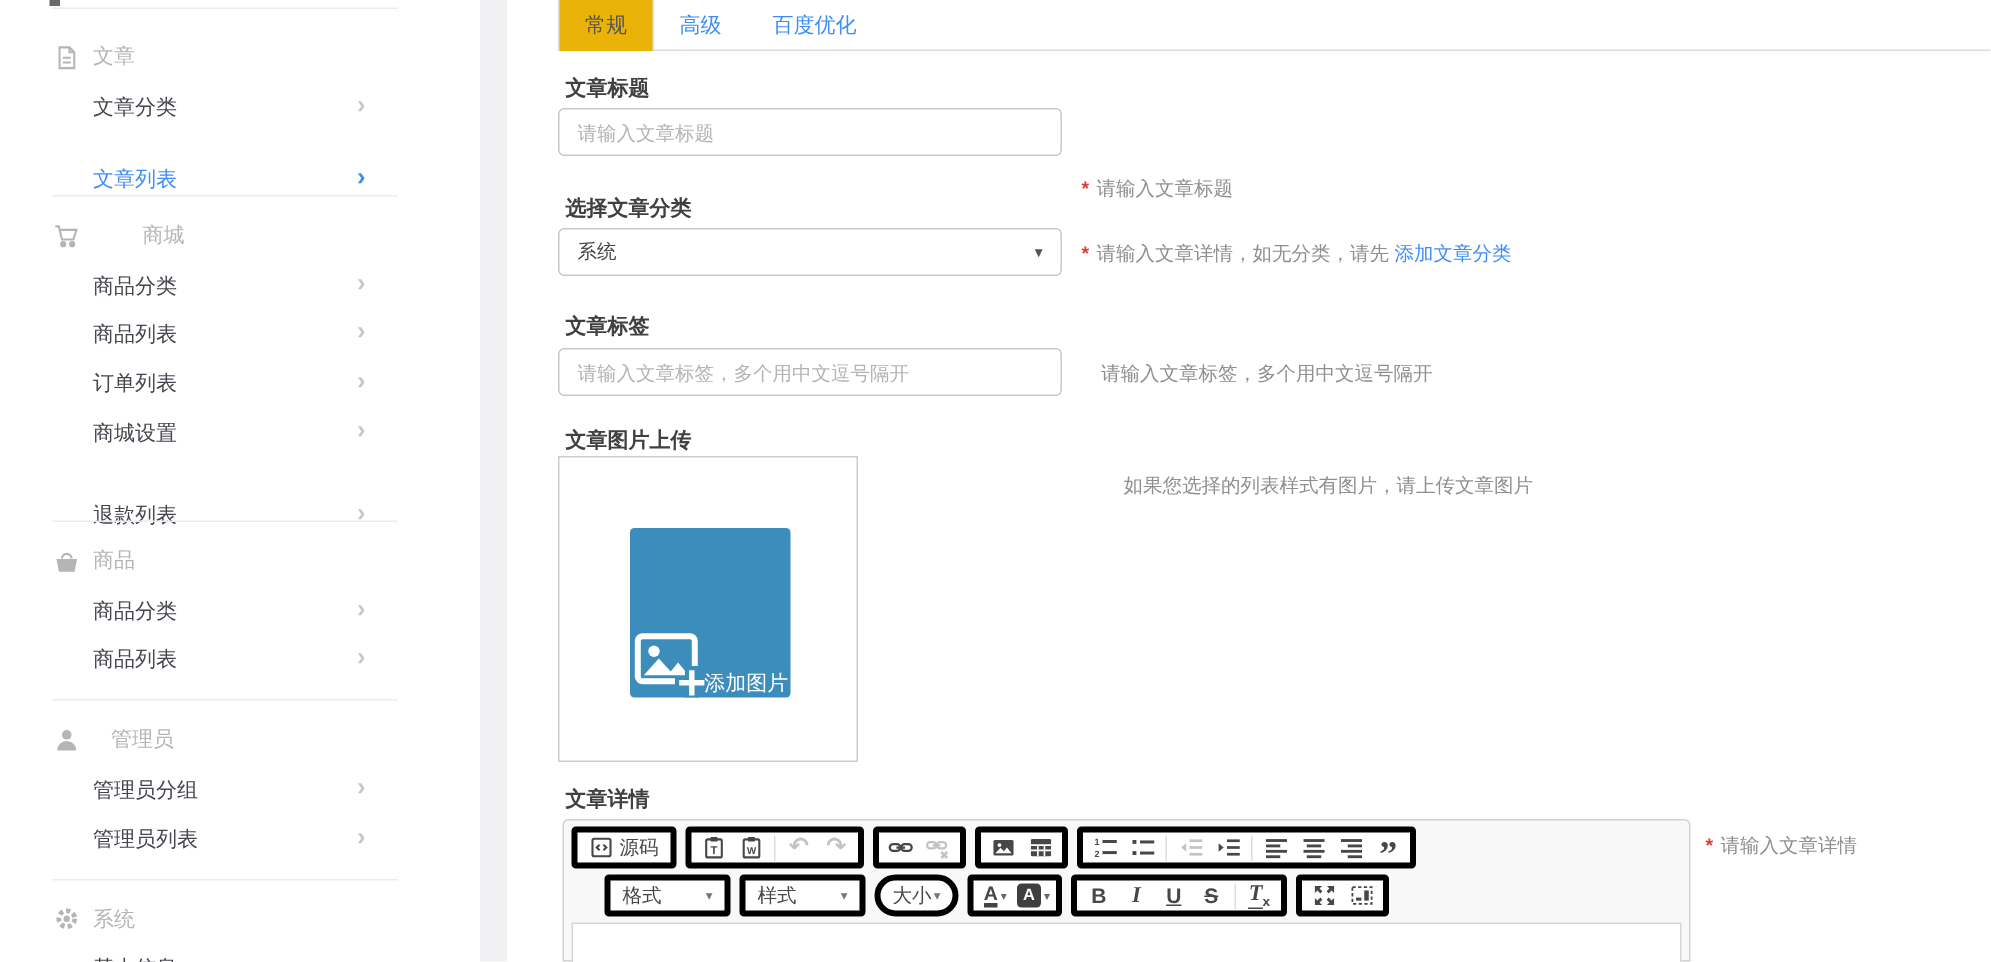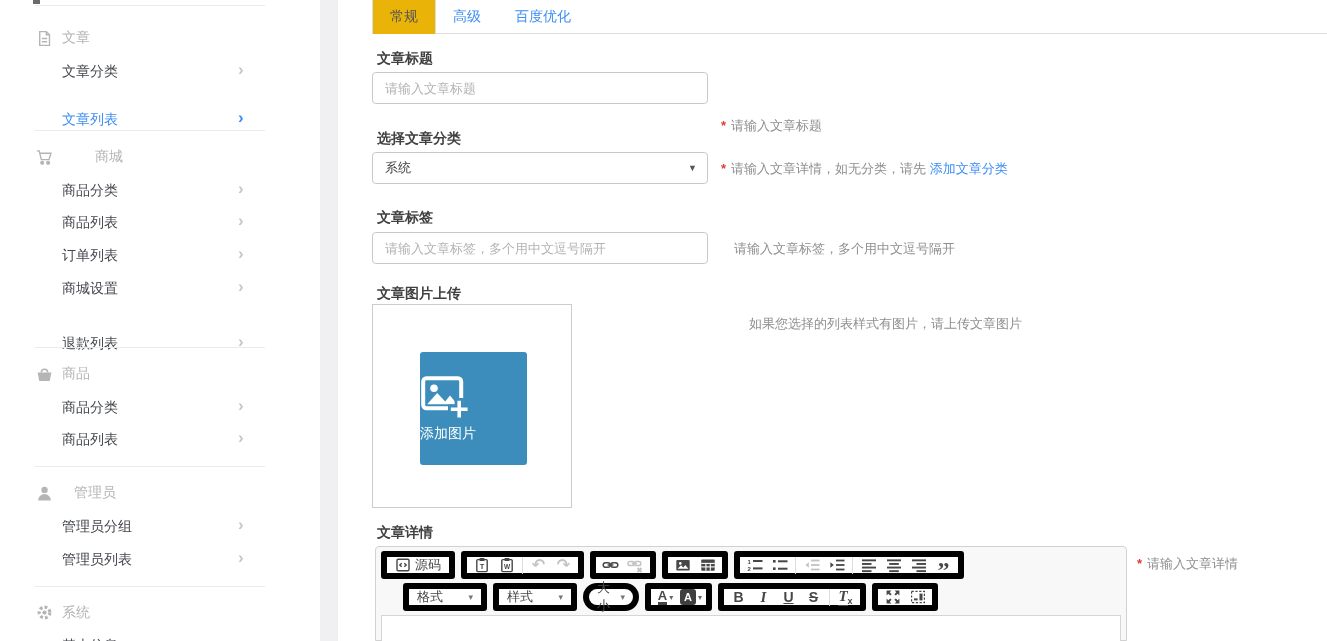--- a/index.html
+++ b/index.html
@@ -31,28 +31,28 @@
   .txt-input::placeholder { color:#b3b3b3; opacity:1; }
   .select { position:absolute; width:336px; height:32px; border:1px solid #c8c8c8; border-radius:4px;
     background:#fff; font-size:13px; color:#444; display:flex; align-items:center; padding:0 12px; cursor:pointer; }
   .select .sel-arrow { position:absolute; right:10px; font-size:9px; color:#555; }
   .hint { position:absolute; font-size:13px; color:#8f8f8f; white-space:nowrap; }
   .hint .req { color:#dd3b30; margin-right:5px; font-weight:bold; }
   .hint a { color:#3d8df5; text-decoration:none; cursor:pointer; }
   
   #upload-box { position:absolute; left:372px; top:304px; width:200px; height:204px; border:1px solid #ccc; background:#fff; }
   #upload-btn { position:absolute; left:47px; top:47px; width:107px; height:113px; background:#3c8dbc; border-radius:3px;
-    display:flex; flex-direction:column; align-items:flex-start; justify-content:center; cursor:pointer; }
+    display:flex; flex-direction:row; align-items:flex-end; justify-content:center; cursor:pointer; }
   #upload-btn .up-label { color:#fff; font-size:14px; margin-top:6px; }
   
   #editor { position:absolute; left:375px; top:546px; width:752px; height:95px; background:#f8f8f8;
     border:1px solid #d1d1d1; border-radius:4px 4px 0 0; padding:4px 5px; }
   .tb-row { display:flex; align-items:center; height:28px; }
   .tb-row + .tb-row { margin-top:4px;margin-left:22px; }
-  .tb-group { background:#fff; border:6px solid #000000; border-radius:3px; height:28px;
+  .tb-group { background:#fff; border:4px solid #000000; border-radius:3px; height:28px;
     display:flex; align-items:center; padding:0 2px; margin-right:6px; }
   .tb-btn { min-width:25px; height:24px; display:flex; align-items:center; justify-content:center;
     color:#474747; cursor:pointer; border-radius:2px; padding:0 2px; }
   .tb-btn.disabled { color:#c3c3c3; cursor:default; }
   .tb-sep { width:1px; height:17px; background:#ddd; margin:0 3px; }
   .tb-label { font-size:13px; color:#474747; margin-left:4px; }
   .tb-arrowglyph { font-size:16px; font-weight:bold; line-height:1; }
   .tb-quote { font-family:"Liberation Serif","DejaVu Serif",serif; font-size:24px; font-weight:bold; line-height:10px; padding-top:10px; }
   .dd { width:84px; justify-content:space-between; padding:0 8px; cursor:pointer; }
   .dd .dd-text { font-size:13px; color:#474747; }

